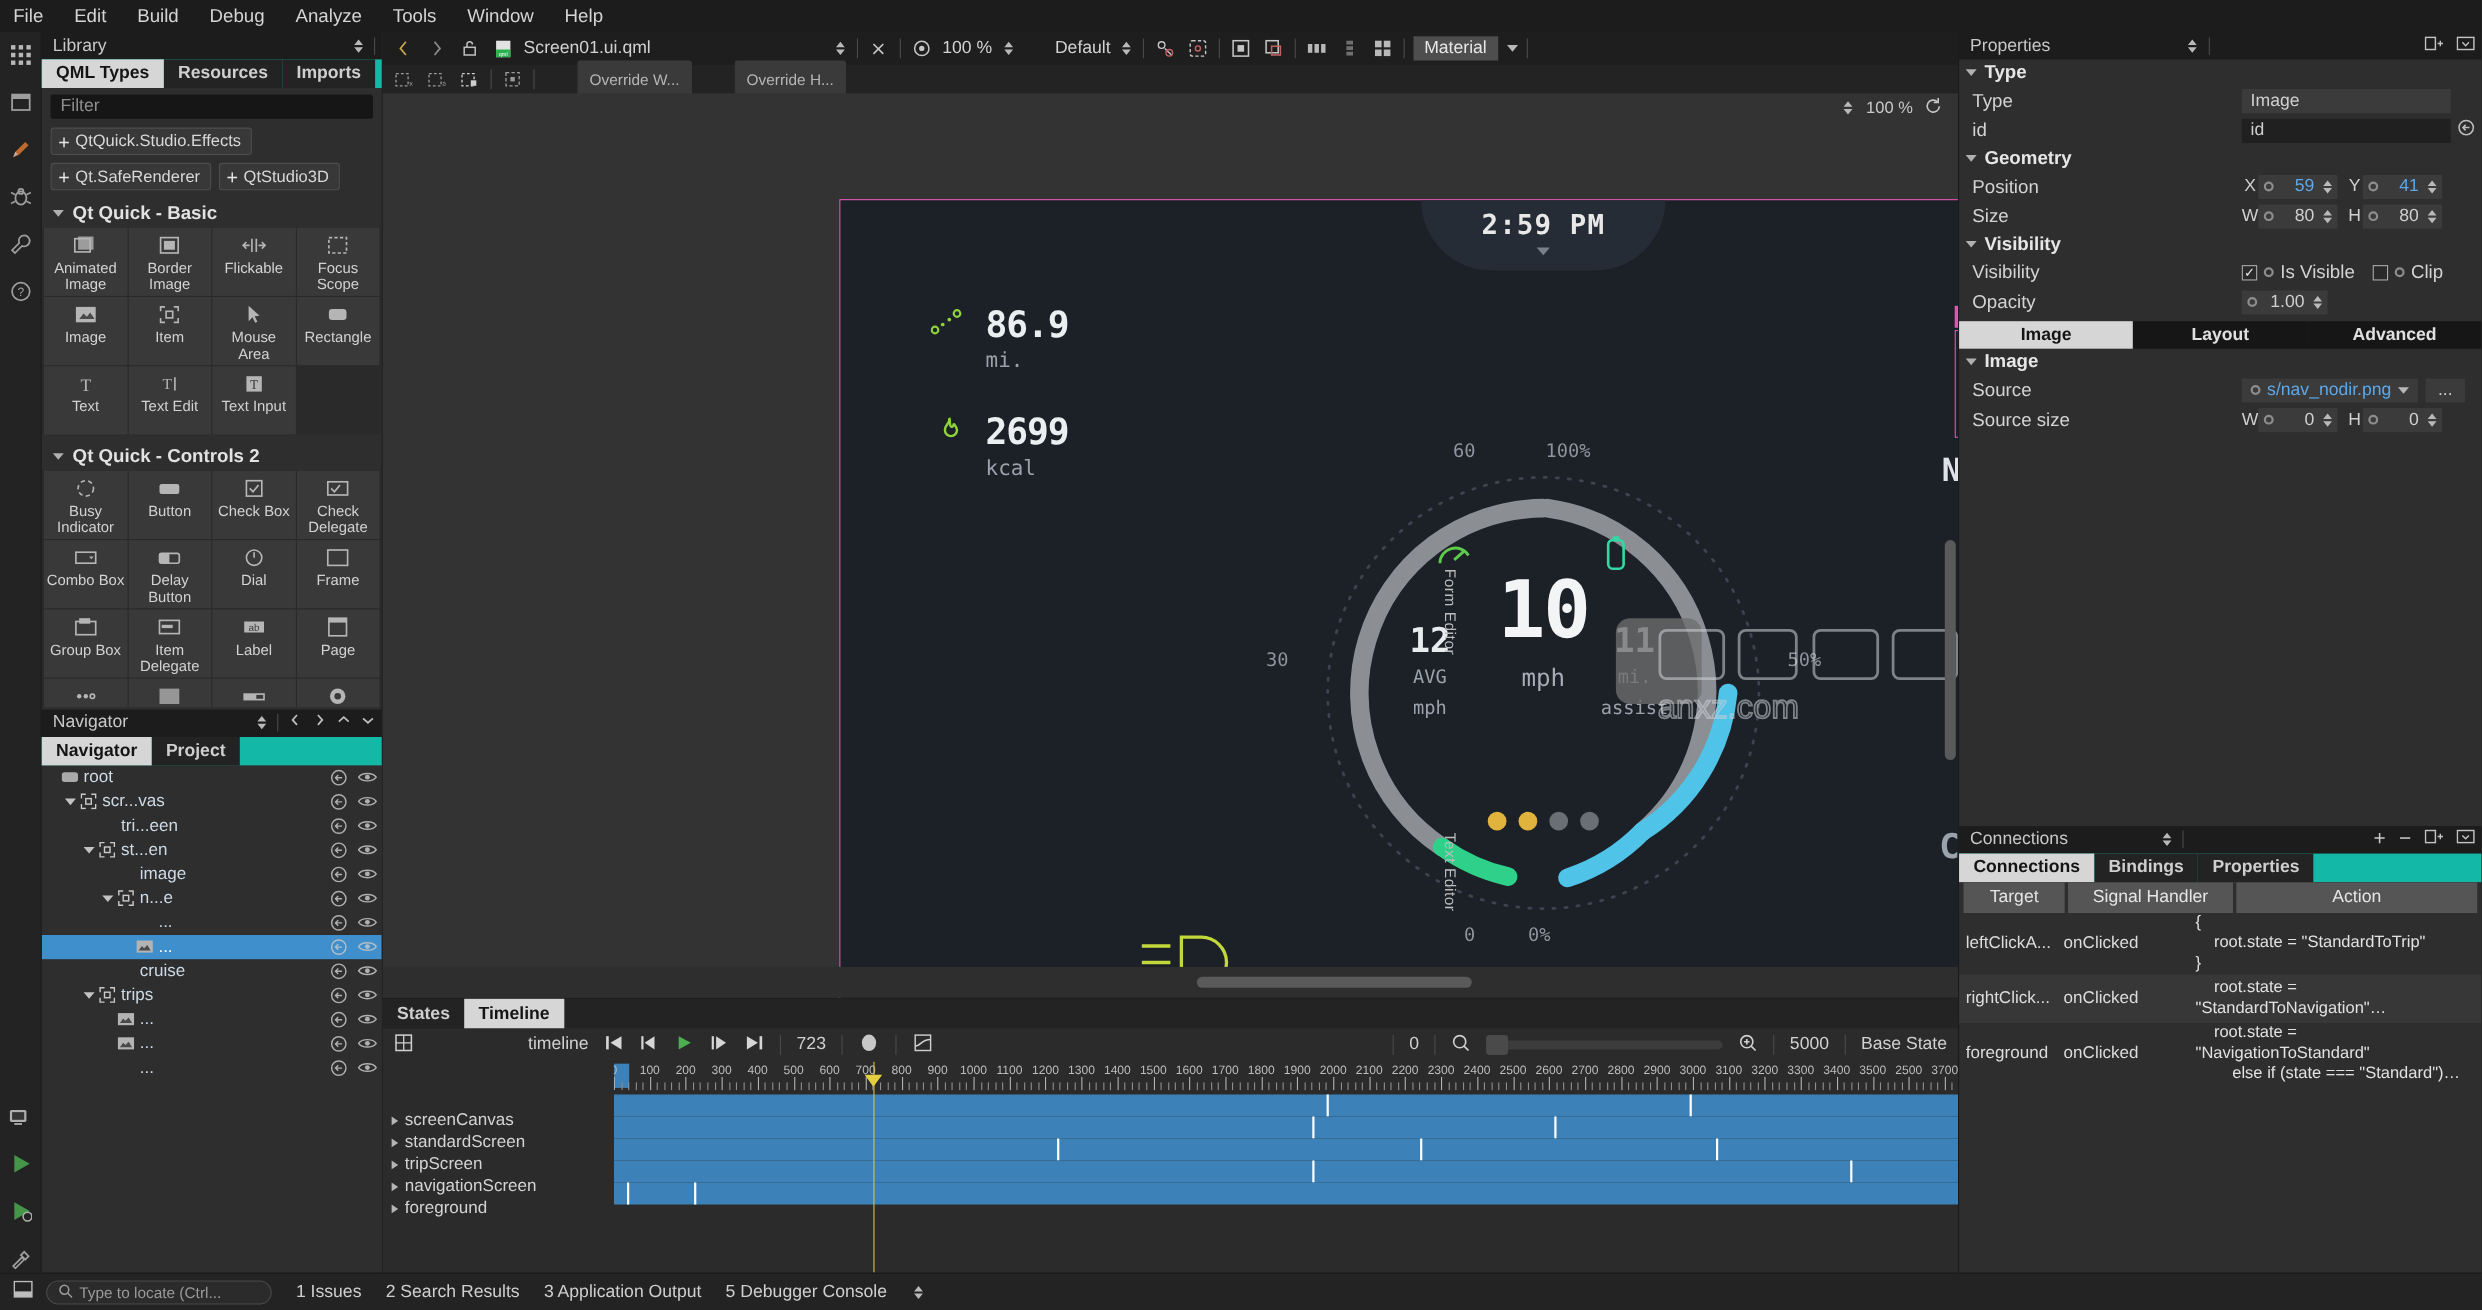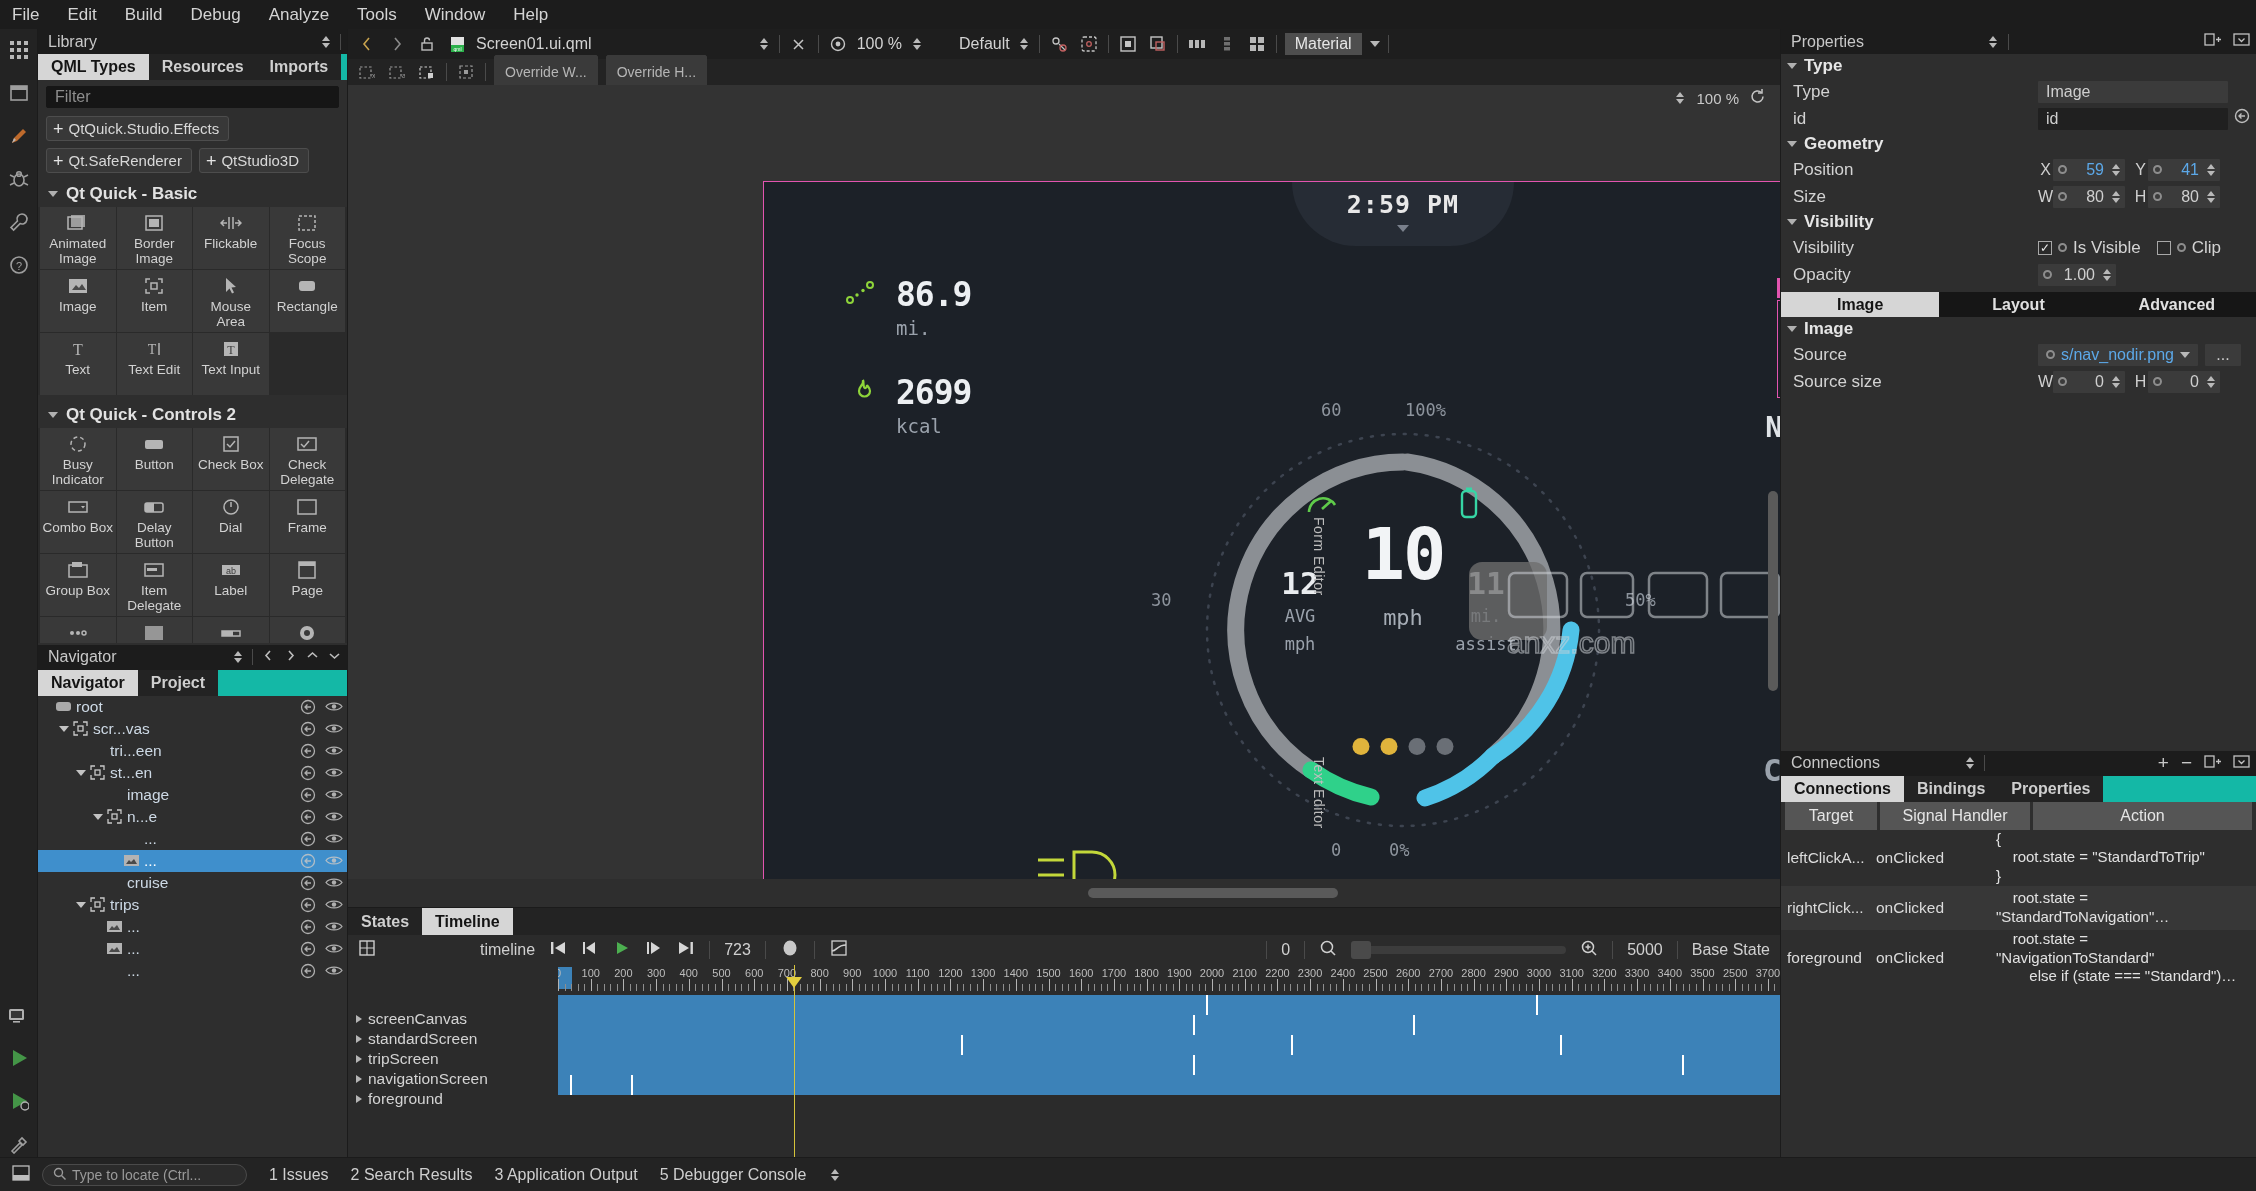--- a/index.html
+++ b/index.html
@@ -60,21 +60,21 @@
   .navrow .eye,.navrow .ex{width:26px;display:flex;align-items:center;justify-content:center;opacity:.85;}
   .trcaret{width:0;height:0;border-left:5px solid transparent;border-right:5px solid transparent;border-top:6px solid #c3c3c3;margin-right:4px;}
   .trcaret.hide{visibility:hidden;}
   .sqic{width:15px;height:15px;margin-right:5px;position:relative;flex:none;}
 
   
   .center{flex:1;display:flex;flex-direction:column;background:#2e2e2e;min-width:0;}
   .ctoolbar{height:30px;background:#1e1e1e;display:flex;align-items:center;gap:8px;padding:0 8px;font-size:16px;color:#d2d2d2;}
   .ctoolbar2{height:26px;background:#232323;display:flex;align-items:center;gap:8px;padding:0 8px;font-size:14px;color:#9e9e9e;}
   .tbtn{width:22px;height:22px;display:flex;align-items:center;justify-content:center;color:#cfcfcf;}
-  .pill{height:35px;background:#3a3a3a;border:1px solid #3a3a3a;padding:0 10px;display:flex;align-items:center;font-size:14px;color:#b6b6b6;border-radius:2px;}
+  .pill{height:35px;background:#3a3a3a;border:1px solid #3a3a3a;padding:0 10px;display:flex;align-items:center;font-size:14px;color:#b6b6b6;border-radius:2px;margin-left:31px;}
   .matbox{height:22px;background:#4e4e4e;padding:0 10px;display:flex;align-items:center;font-size:16px;color:#e6e6e6;}
   .tsep{width:1px;height:18px;background:#4a4a4a;}
 
   .canvaswrap{flex:1;position:relative;background:#333333;overflow:hidden;}
   .canvtop{height:26px;background:#333;display:flex;align-items:center;justify-content:flex-end;padding-right:14px;gap:10px;font-size:15px;color:#c9c9c9;}
   .designarea{position:absolute;top:26px;left:0;right:0;bottom:28px;background:#333333;}
   .screenframe{position:absolute;left:415px;top:70px;width:1280px;height:800px;background:#1c2128;border:1.5px solid #e254b0;}
 
   
   .dash{position:absolute;inset:0;overflow:hidden;}

